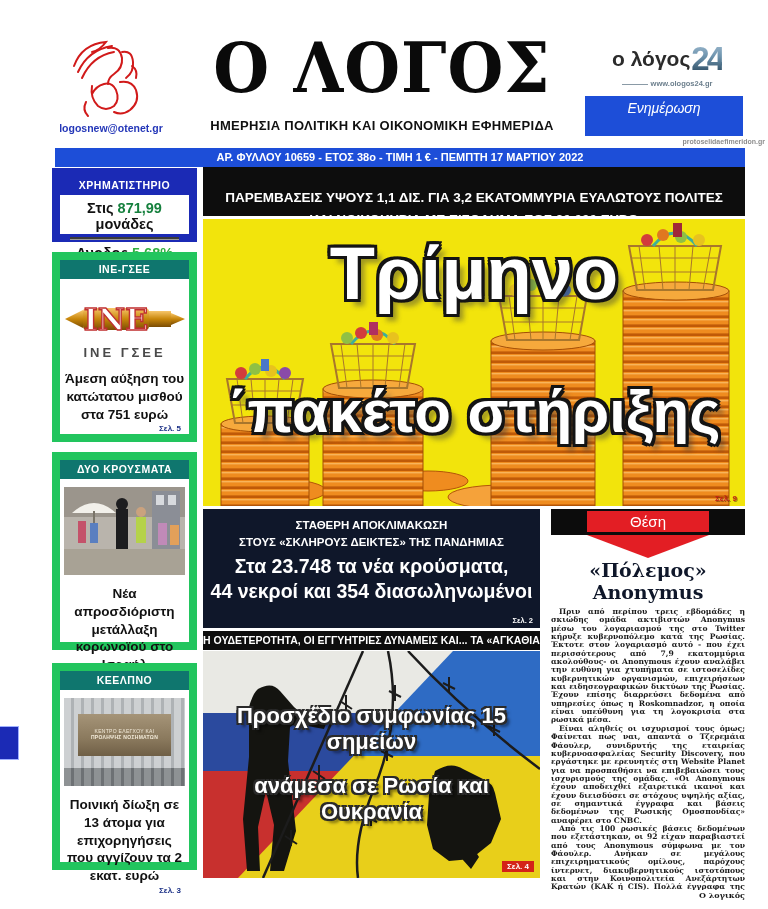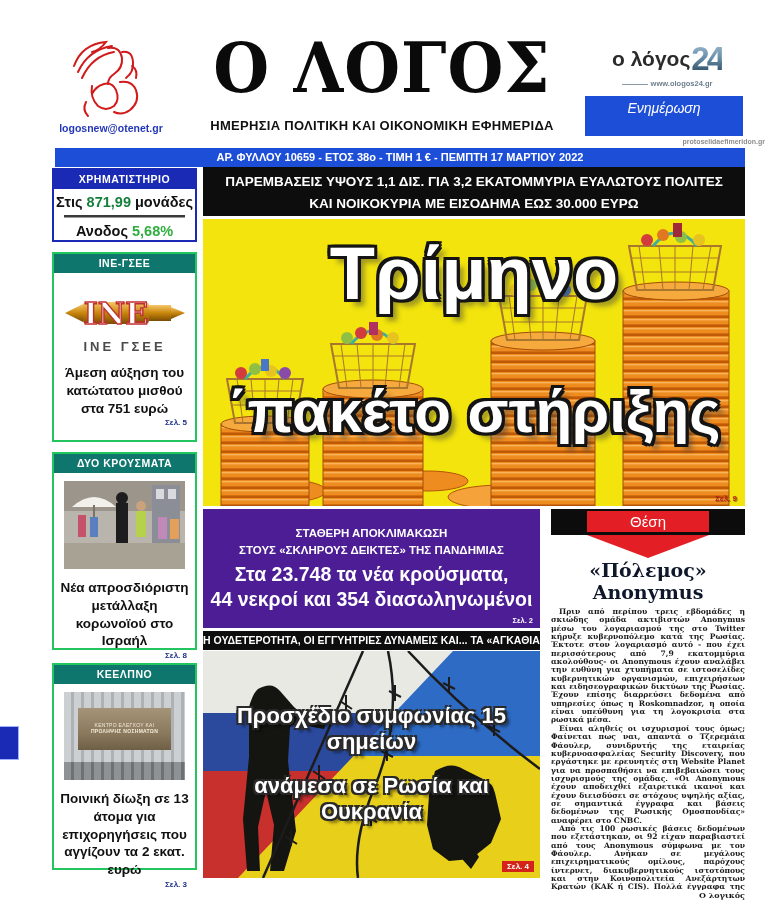--- a/index.html
+++ b/index.html
@@ -21,21 +21,21 @@
          -webkit-background-clip:text;background-clip:text;color:transparent;margin-left:1px;}
   .siteurl{margin-top:1px;font-size:7.5px;font-weight:bold;color:#6c7f8d;}
   .siteurl .dash{display:inline-block;width:26px;height:1px;background:#8a9aa6;vertical-align:middle;margin-right:3px;}
   .slogan{position:absolute;left:585px;top:96px;width:158px;height:40px;background:#1d4ed8;color:#fff;
          font-style:italic;font-size:14px;text-align:center;line-height:1.3;padding-top:3px;box-sizing:border-box;}
   .watermark{position:absolute;left:540px;top:138px;width:225px;text-align:right;
          font-size:7px;font-weight:bold;color:#8d8d8d;}
   .issuebar{position:absolute;left:55px;top:148px;width:690px;height:19px;background:#1d4ed8;
          color:#fff;font-size:11px;font-weight:bold;text-align:center;line-height:19px;}
   
-  .sbox{position:absolute;left:52px;width:145px;background:#fff;border:2px solid #22c55e;box-sizing:border-box;}
+  .sbox{position:absolute;left:52px;width:145px;background:#fff;border:8px solid #22c55e;box-sizing:border-box;}
   .sbox .shead{background:#0f766e;color:#fff;font-size:10.5px;font-weight:bold;text-align:center;
          letter-spacing:.5px;padding:3px 0 4px;}
   .stock{top:168px;height:74px;border-color:#1b2ab5;}
   .stock .shead{background:#1b2ab5;}
   .stock .line{font-size:14.5px;font-weight:bold;color:#111;text-align:center;padding-top:5px;}
   .stock .divider{height:0;border-top:2px solid #3a3a3a;border-bottom:1px solid #9a9a9a;margin:5px 10px 0;}
   .val-orange{color:#15803d;}
   .val-green{color:#2fae3e;}
   .ine{top:252px;height:190px;}
   .ine-logo{display:block;margin:16px auto 2px;}
@@ -50,32 +50,32 @@
   .plaque{position:absolute;left:14px;top:16px;width:93px;height:42px;
         background:linear-gradient(180deg,#a59478 0%,#8a795d 60%,#6f5f46 100%);
         color:#f2ead8;text-align:center;padding-top:14px;box-sizing:border-box;}
   .plaque .pl1{font-size:5px;letter-spacing:.3px;}
   .plaque .pl2{font-size:5px;font-weight:bold;letter-spacing:.3px;}
   .photo-base{position:absolute;left:0;bottom:0;width:100%;height:18px;
         background:repeating-linear-gradient(90deg,#8e9294 0 7px,#6d7174 7px 10px);}
   .bluesq{position:absolute;left:0;top:726px;width:18px;height:32px;background:#1b2ab5;border:1px solid #9fb0ff;border-left:none;}
   
   .banner{position:absolute;left:203px;top:167px;width:542px;height:49px;background:#0d0d0d;color:#fff;
-        text-align:center;font-weight:bold;font-size:13.5px;line-height:1.65;padding-top:4px;box-sizing:border-box;}
+        text-align:center;font-weight:bold;font-size:13.5px;line-height:1.65;padding-top:20px;box-sizing:border-box;}
   .hero{position:absolute;left:203px;top:219px;width:542px;height:287px;background:#f2e40c;overflow:hidden;}
   .hero svg{position:absolute;left:0;top:0;}
   .hero-line{position:absolute;width:100%;text-align:center;color:#fff;font-weight:bold;
         text-shadow:-3px -3px 0 #141414,3px -3px 0 #141414,-3px 3px 0 #141414,3px 3px 0 #141414,
                     -3px 0 0 #141414,3px 0 0 #141414,0 -3px 0 #141414,0 3px 0 #141414,7px 7px 5px rgba(60,60,60,.45);}
   .hero-l1{top:12px;font-size:74px;}
   .hero-l2{top:158px;font-size:60px;white-space:nowrap;}
   .hero-page{position:absolute;right:8px;bottom:3px;font-size:8px;font-weight:bold;color:#c22015;
         text-shadow:1px 1px 0 rgba(60,30,0,.5);}
-  .covid{position:absolute;left:203px;top:509px;width:337px;height:119px;background:#4c1d95;color:#fff;
-        text-align:center;box-sizing:border-box;padding-top:16px;}
+  .covid{position:absolute;left:203px;top:509px;width:337px;height:119px;background:#0f172a;color:#fff;
+        text-align:center;box-sizing:border-box;padding-top:8px;}
   .covid .k{font-size:11.5px;font-weight:bold;line-height:1.45;}
   .covid .h{font-size:19.5px;font-weight:bold;line-height:1.25;margin-top:4px;}
   .covid .s-pg{position:absolute;right:7px;bottom:3px;font-size:7.5px;font-weight:bold;color:#fff;}
   .warbar{position:absolute;left:203px;top:631px;width:337px;height:19px;background:#0d0d0d;color:#fff;
         font-size:10.5px;font-weight:bold;text-align:center;line-height:19px;white-space:nowrap;overflow:hidden;}
   .warimg{position:absolute;left:203px;top:651px;width:337px;height:227px;overflow:hidden;}
   .war-line{position:absolute;width:100%;text-align:center;color:#fff;font-weight:bold;font-size:22px;
         text-shadow:-2px -2px 0 #2a2a2a,2px -2px 0 #2a2a2a,-2px 2px 0 #2a2a2a,2px 2px 0 #2a2a2a,4px 4px 3px rgba(0,0,0,.5);}
   .war-l1{top:52px;}
   .war-l2{top:122px;}

